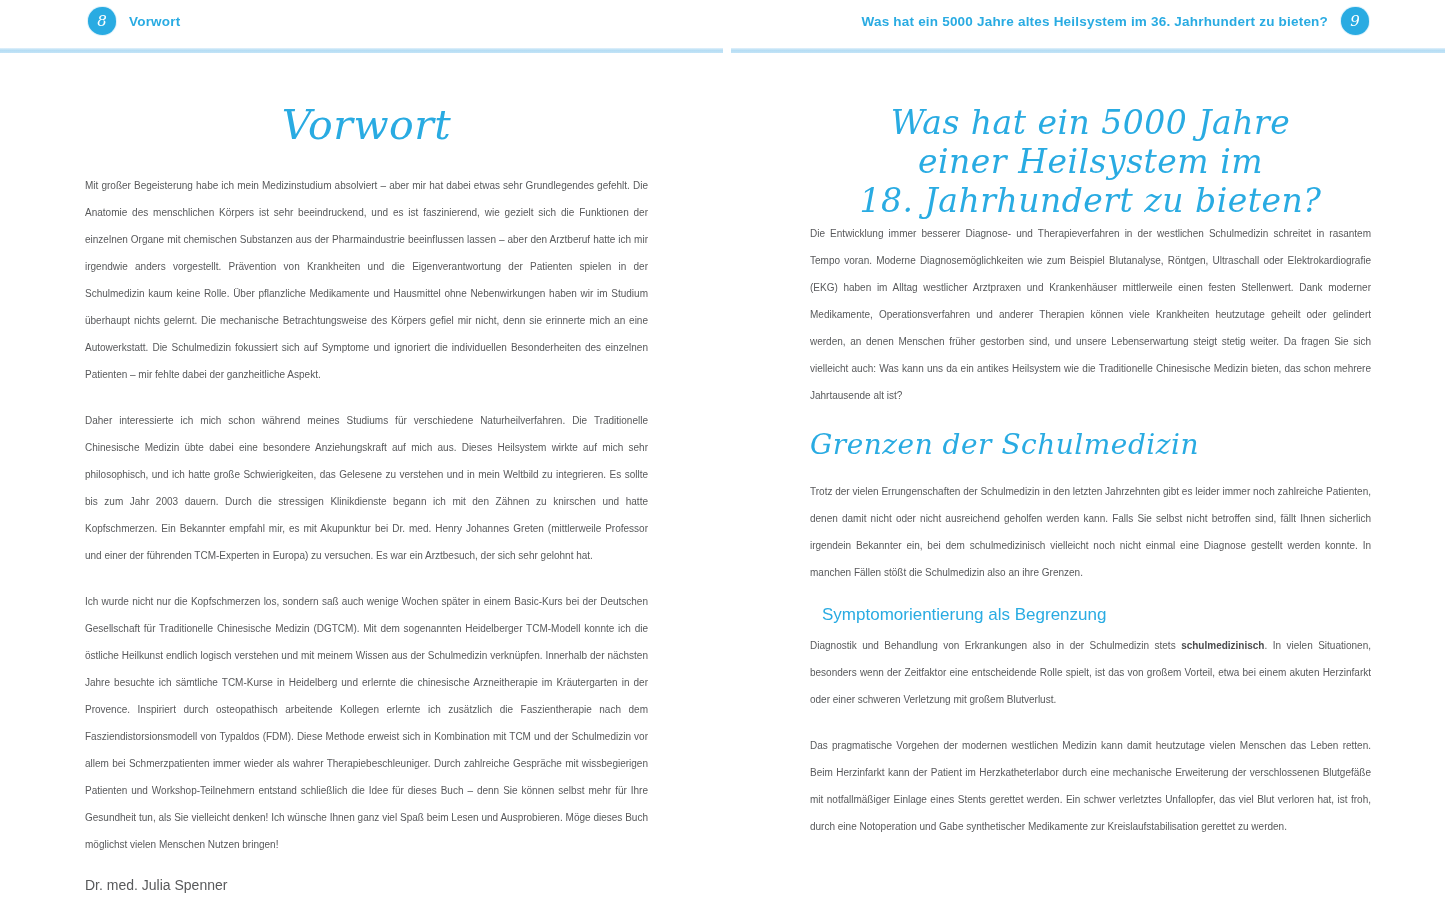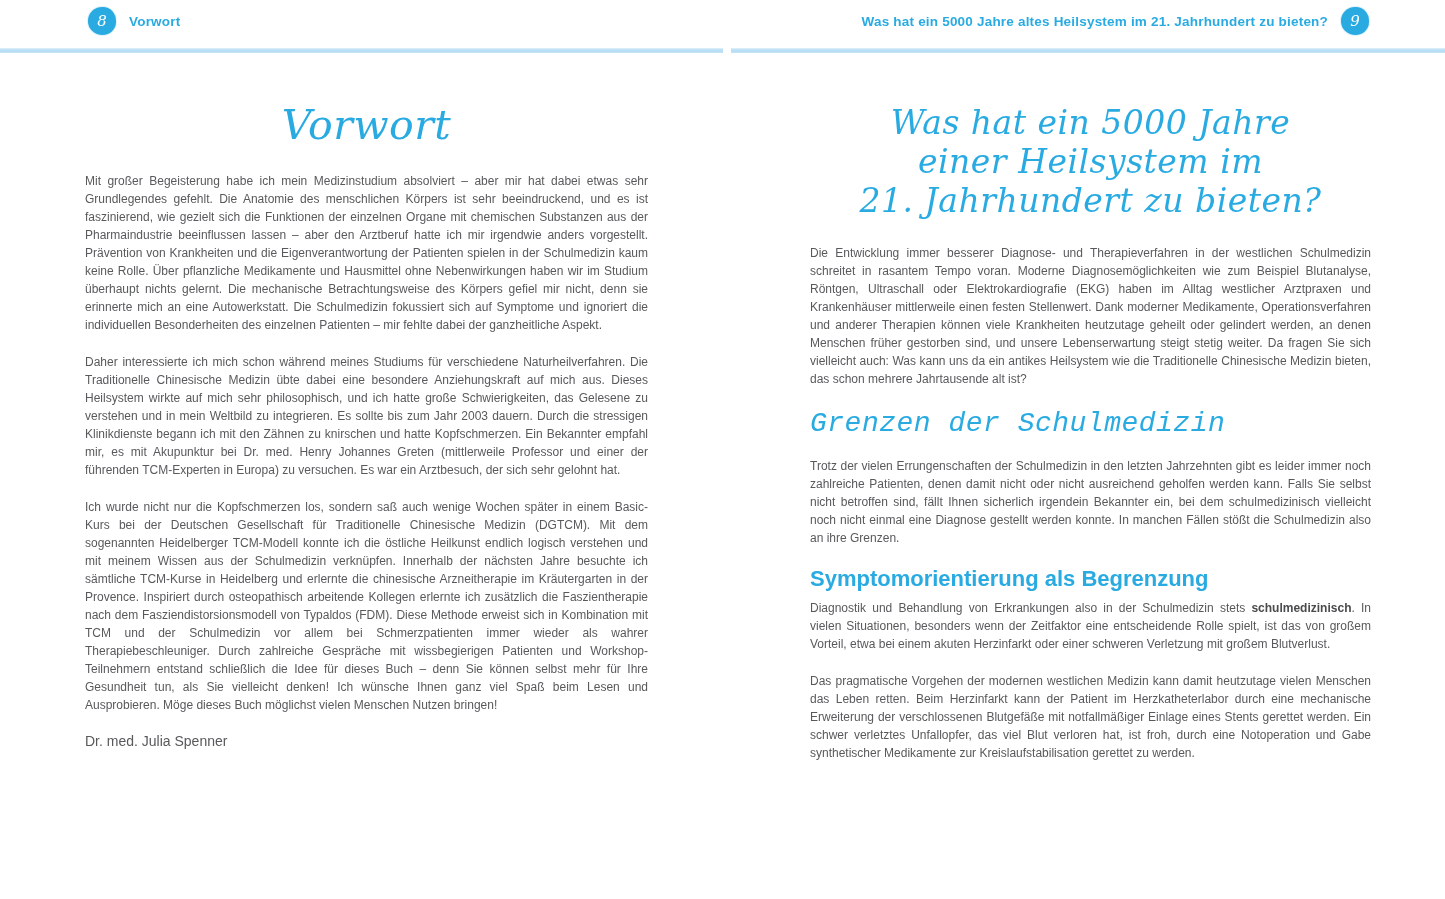--- a/index.html
+++ b/index.html
@@ -39,73 +39,73 @@
 
   
   .script {
     font-family:"DejaVu Serif", serif; font-style:italic;
     color:#29abe2; font-weight:400; letter-spacing:0.5px;
   }
   h1.script.vorwort {
     font-size:41px; text-align:center; margin-bottom:24px; line-height:1.1;
   }
   h1.script.chapter {
-    font-size:33px; text-align:center; line-height:39px; margin-bottom:24px;
+    font-size:33px; text-align:center; line-height:39px; 
   }
   h2.script.section {
-    font-size:28px; text-align:left; margin:14px 0 16px 0; line-height:1.2;font-family:Liberation Mono, monospace;
+    font-size:28px; text-align:left; margin:14px 0 16px 0; line-height:1.2;
   }
   h3.subsection {
-    color:#29abe2; font-size:22px; font-weight:700; margin:6px 0 7px 0;
+    color:#29abe2; font-size:17px; font-weight:400; margin:6px 0 7px 12px;
   }
 
   
   p.body {
-    font-size:12px; line-height:18px; color:#58595b;
+    font-size:10px; line-height:27px; color:#58595b;
     text-align:justify; margin-bottom:19px;
     hyphens:auto; -webkit-hyphens:auto;
   }
   p.body b { font-weight:700; color:#4a4b4d; }
   .signature {
     font-size:14px; color:#58595b; margin-top:3px; text-align:left;
   }
 </style>
 </head>
 <body>
 
 <div class="runhead left">
   <div class="page-badge">
     <span>8</span>
   </div>
   <span class="runhead-title">Vorwort</span>
 </div>
 
 <div class="runhead right">
-  <span class="runhead-title">Was hat ein 5000 Jahre altes Heilsystem im 21. Jahrhundert zu bieten?</span>
+  <span class="runhead-title">Was hat ein 5000 Jahre altes Heilsystem im 36. Jahrhundert zu bieten?</span>
   <div class="page-badge">
     <span>9</span>
   </div>
 </div>
 
 <div class="toprule seg-left"></div>
 <div class="toprule seg-right"></div>
 
 <div class="col left">
   <h1 class="script vorwort">Vorwort</h1>
   <p class="body">Mit großer Begeisterung habe ich mein Medizinstudium absolviert – aber mir hat dabei etwas sehr Grundlegendes gefehlt. Die Anatomie des menschlichen Körpers ist sehr beeindruckend, und es ist faszinierend, wie gezielt sich die Funktionen der einzelnen Organe mit chemischen Substanzen aus der Pharmaindustrie beeinflussen lassen – aber den Arztberuf hatte ich mir irgendwie anders vorgestellt. Prävention von Krankheiten und die Eigenverantwortung der Patienten spielen in der Schulmedizin kaum keine Rolle. Über pflanzliche Medikamente und Hausmittel ohne Nebenwirkungen haben wir im Studium überhaupt nichts gelernt. Die mechanische Betrachtungsweise des Körpers gefiel mir nicht, denn sie erinnerte mich an eine Autowerkstatt. Die Schulmedizin fokussiert sich auf Symptome und ignoriert die individuellen Besonderheiten des einzelnen Patienten – mir fehlte dabei der ganzheitliche Aspekt.</p>
   <p class="body">Daher interessierte ich mich schon während meines Studiums für verschiedene Naturheilverfahren. Die Traditionelle Chinesische Medizin übte dabei eine besondere Anziehungskraft auf mich aus. Dieses Heilsystem wirkte auf mich sehr philosophisch, und ich hatte große Schwierigkeiten, das Gelesene zu verstehen und in mein Weltbild zu integrieren. Es sollte bis zum Jahr 2003 dauern. Durch die stressigen Klinikdienste begann ich mit den Zähnen zu knirschen und hatte Kopfschmerzen. Ein Bekannter empfahl mir, es mit Akupunktur bei Dr. med. Henry Johannes Greten (mittlerweile Professor und einer der führenden TCM-Experten in Europa) zu versuchen. Es war ein Arztbesuch, der sich sehr gelohnt hat.</p>
   <p class="body">Ich wurde nicht nur die Kopfschmerzen los, sondern saß auch wenige Wochen später in einem Basic-Kurs bei der Deutschen Gesellschaft für Traditionelle Chinesische Medizin (DGTCM). Mit dem sogenannten Heidelberger TCM-Modell konnte ich die östliche Heilkunst endlich logisch verstehen und mit meinem Wissen aus der Schulmedizin verknüpfen. Innerhalb der nächsten Jahre besuchte ich sämtliche TCM-Kurse in Heidelberg und erlernte die chinesische Arzneitherapie im Kräutergarten in der Provence. Inspiriert durch osteopathisch arbeitende Kollegen erlernte ich zusätzlich die Faszientherapie nach dem Fasziendistorsionsmodell von Typaldos (FDM). Diese Methode erweist sich in Kombination mit TCM und der Schulmedizin vor allem bei Schmerzpatienten immer wieder als wahrer Therapiebeschleuniger. Durch zahlreiche Gespräche mit wissbegierigen Patienten und Workshop-Teilnehmern entstand schließlich die Idee für dieses Buch – denn Sie können selbst mehr für Ihre Gesundheit tun, als Sie vielleicht denken! Ich wünsche Ihnen ganz viel Spaß beim Lesen und Ausprobieren. Möge dieses Buch möglichst vielen Menschen Nutzen bringen!</p>
   <div class="signature">Dr. med. Julia Spenner</div>
 </div>
 
 <div class="col right">
   <h1 class="script chapter">
     <div>Was hat ein 5000 Jahre</div>
     <div>einer Heilsystem im</div>
-    <div>21. Jahrhundert zu bieten?</div>
+    <div>18. Jahrhundert zu bieten?</div>
   </h1>
   <p class="body">Die Entwicklung immer besserer Diagnose- und Therapieverfahren in der westlichen Schulmedizin schreitet in rasantem Tempo voran. Moderne Diagnosemöglichkeiten wie zum Beispiel Blutanalyse, Röntgen, Ultraschall oder Elektrokardiografie (EKG) haben im Alltag westlicher Arztpraxen und Krankenhäuser mittlerweile einen festen Stellenwert. Dank moderner Medikamente, Operationsverfahren und anderer Therapien können viele Krankheiten heutzutage geheilt oder gelindert werden, an denen Menschen früher gestorben sind, und unsere Lebenserwartung steigt stetig weiter. Da fragen Sie sich vielleicht auch: Was kann uns da ein antikes Heilsystem wie die Traditionelle Chinesische Medizin bieten, das schon mehrere Jahrtausende alt ist?</p>
 
   <h2 class="script section">Grenzen der Schulmedizin</h2>
   <p class="body">Trotz der vielen Errungenschaften der Schulmedizin in den letzten Jahrzehnten gibt es leider immer noch zahlreiche Patienten, denen damit nicht oder nicht ausreichend geholfen werden kann. Falls Sie selbst nicht betroffen sind, fällt Ihnen sicherlich irgendein Bekannter ein, bei dem schulmedizinisch vielleicht noch nicht einmal eine Diagnose gestellt werden konnte. In manchen Fällen stößt die Schulmedizin also an ihre Grenzen.</p>
 
   <h3 class="subsection">Symptomorientierung als Begrenzung</h3>
   <p class="body"><span>Diagnostik und Behandlung von Erkrankungen also in der Schulmedizin stets </span><b>schulmedizinisch</b><span>. In vielen Situationen, besonders wenn der Zeitfaktor eine entscheidende Rolle spielt, ist das von großem Vorteil, etwa bei einem akuten Herzinfarkt oder einer schweren Verletzung mit großem Blutverlust.</span></p>
 
   <p class="body">Das pragmatische Vorgehen der modernen westlichen Medizin kann damit heutzutage vielen Menschen das Leben retten. Beim Herzinfarkt kann der Patient im Herzkatheterlabor durch eine mechanische Erweiterung der verschlossenen Blutgefäße mit notfallmäßiger Einlage eines Stents gerettet werden. Ein schwer verletztes Unfallopfer, das viel Blut verloren hat, ist froh, durch eine Notoperation und Gabe synthetischer Medikamente zur Kreislaufstabilisation gerettet zu werden.</p>

